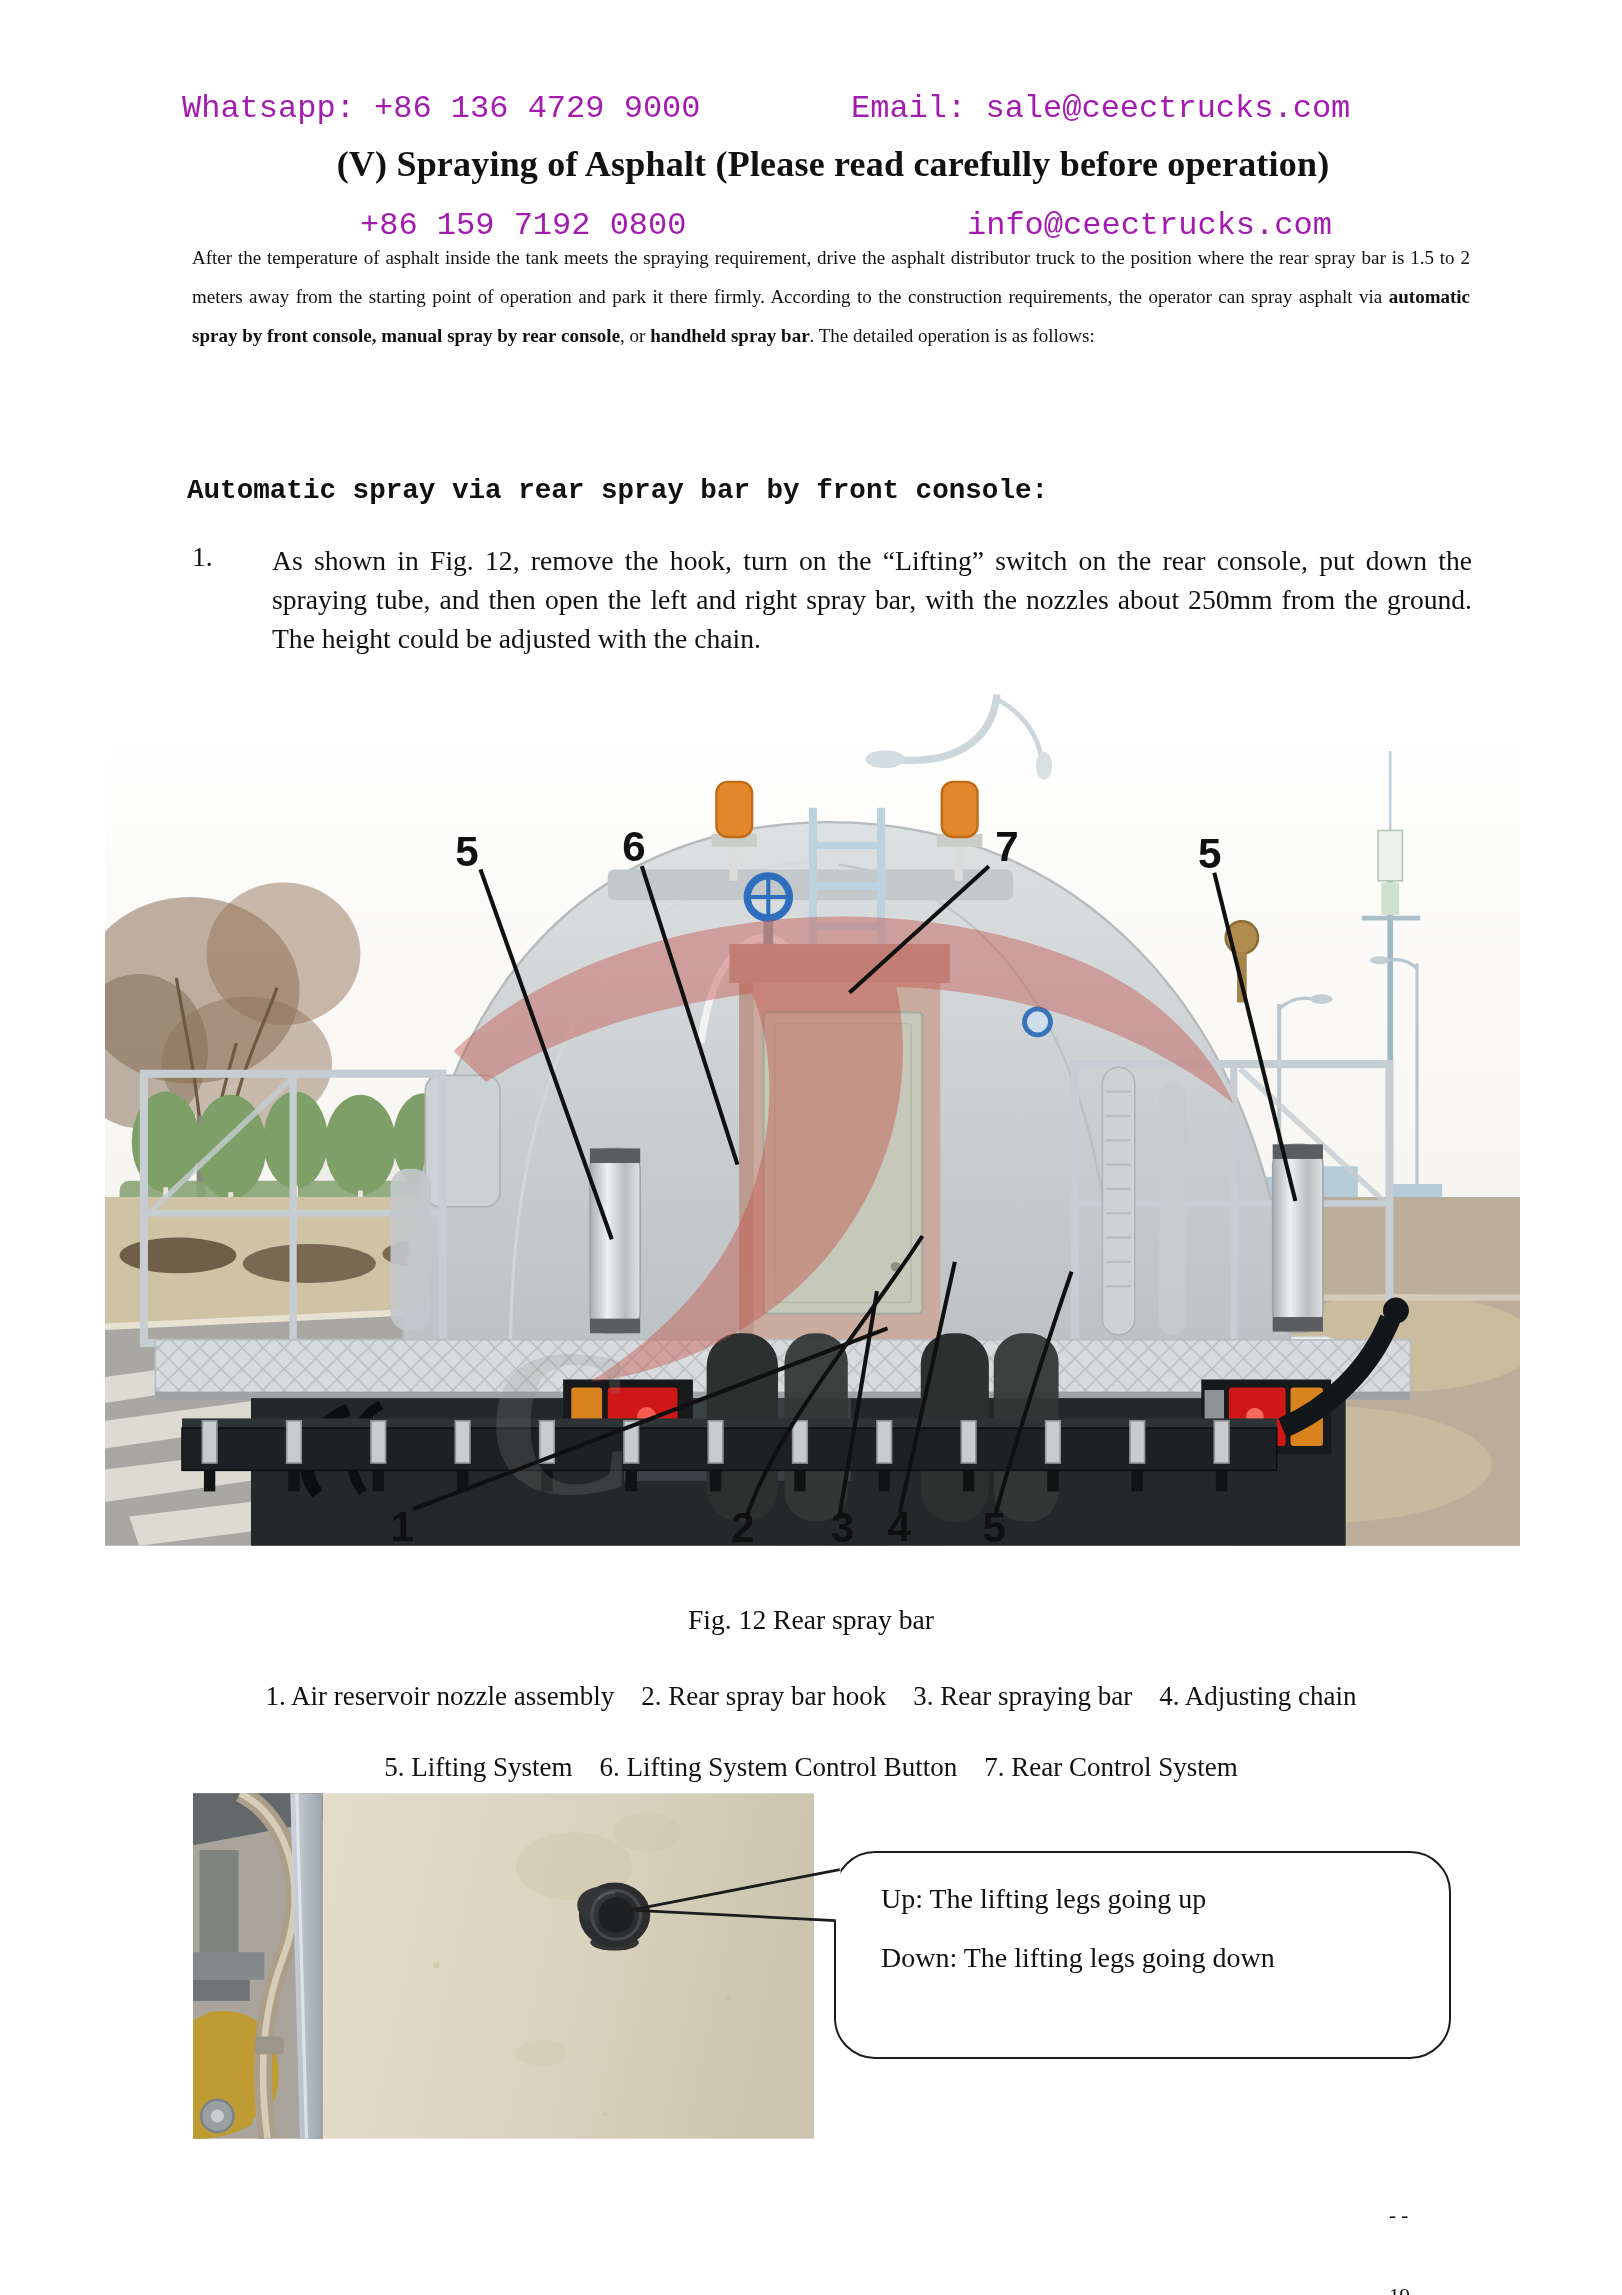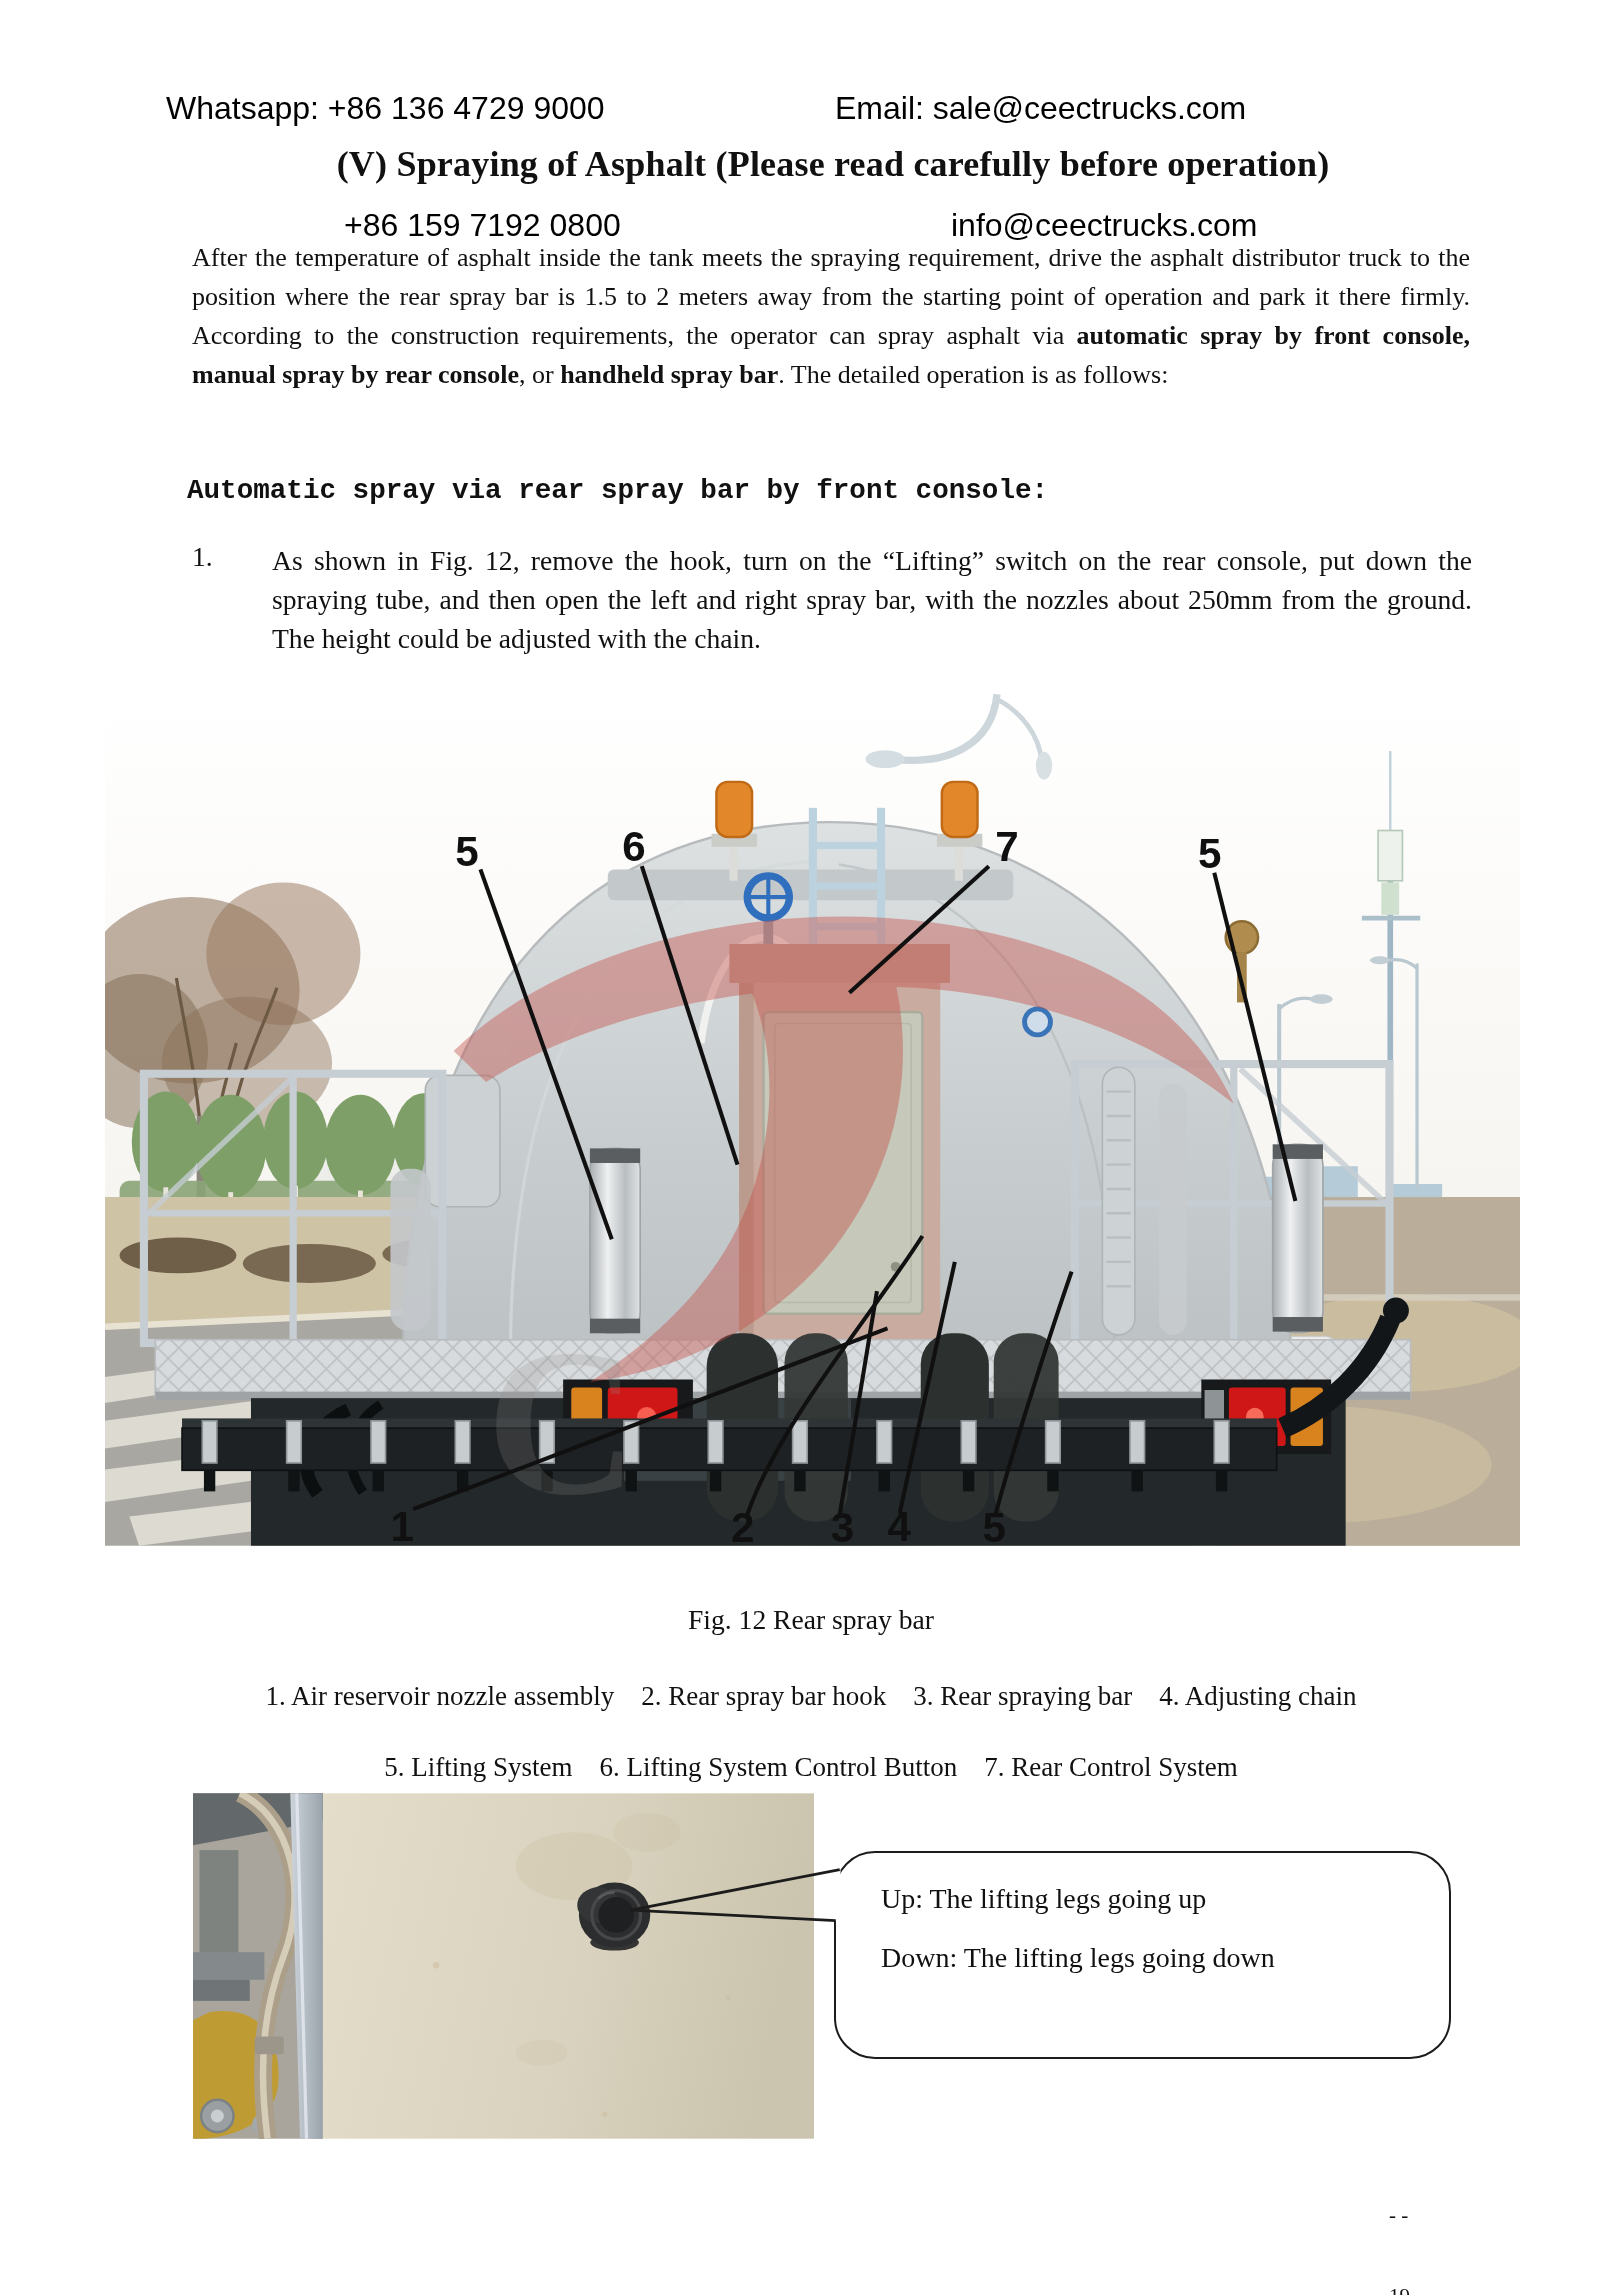--- a/index.html
+++ b/index.html
@@ -1,23 +1,23 @@
 <!DOCTYPE html>
 <html style="font-size:13px"><head>
 <meta charset="utf-8">
 <style>
   html,body{margin:0;padding:0;}
   body{width:1622px;height:2295px;background:#ffffff;position:relative;
        font-family:"Liberation Serif",serif;color:#111;}
   .abs{position:absolute;}
   
-  .hdr{font-family:Liberation Sans, sans-serif;font-size:32px;color:#000000;line-height:39px;white-space:pre;}
+  .hdr{font-family:Liberation Mono, monospace;font-size:32px;color:#a21caf;line-height:39px;white-space:pre;margin-left:16px;}
   
   .title{font-size:36px;font-weight:bold;letter-spacing:0.2px;}
-  .para{font-size:26px;line-height:39px;text-align:justify;}
+  .para{font-size:19px;line-height:39px;text-align:justify;}
   .bold{font-weight:bold;}
   .h2{font-size:27.6px;font-weight:bold;}
   .stepnum{position:absolute;left:0;top:0;font-size:27.6px;}
   .steptext{margin-left:80px;font-size:27.6px;line-height:39px;text-align:justify;}
   .center{width:1622px;text-align:center;white-space:pre-wrap;}
   .caption{font-size:27.6px;}
   .legend{font-size:27px;}
   
   .bubble{border:2.4px solid #1c1c1c;border-radius:41px;width:568px;height:188px;background:#fff;
           padding:16px 0 0 45px;box-sizing:content-box;}

